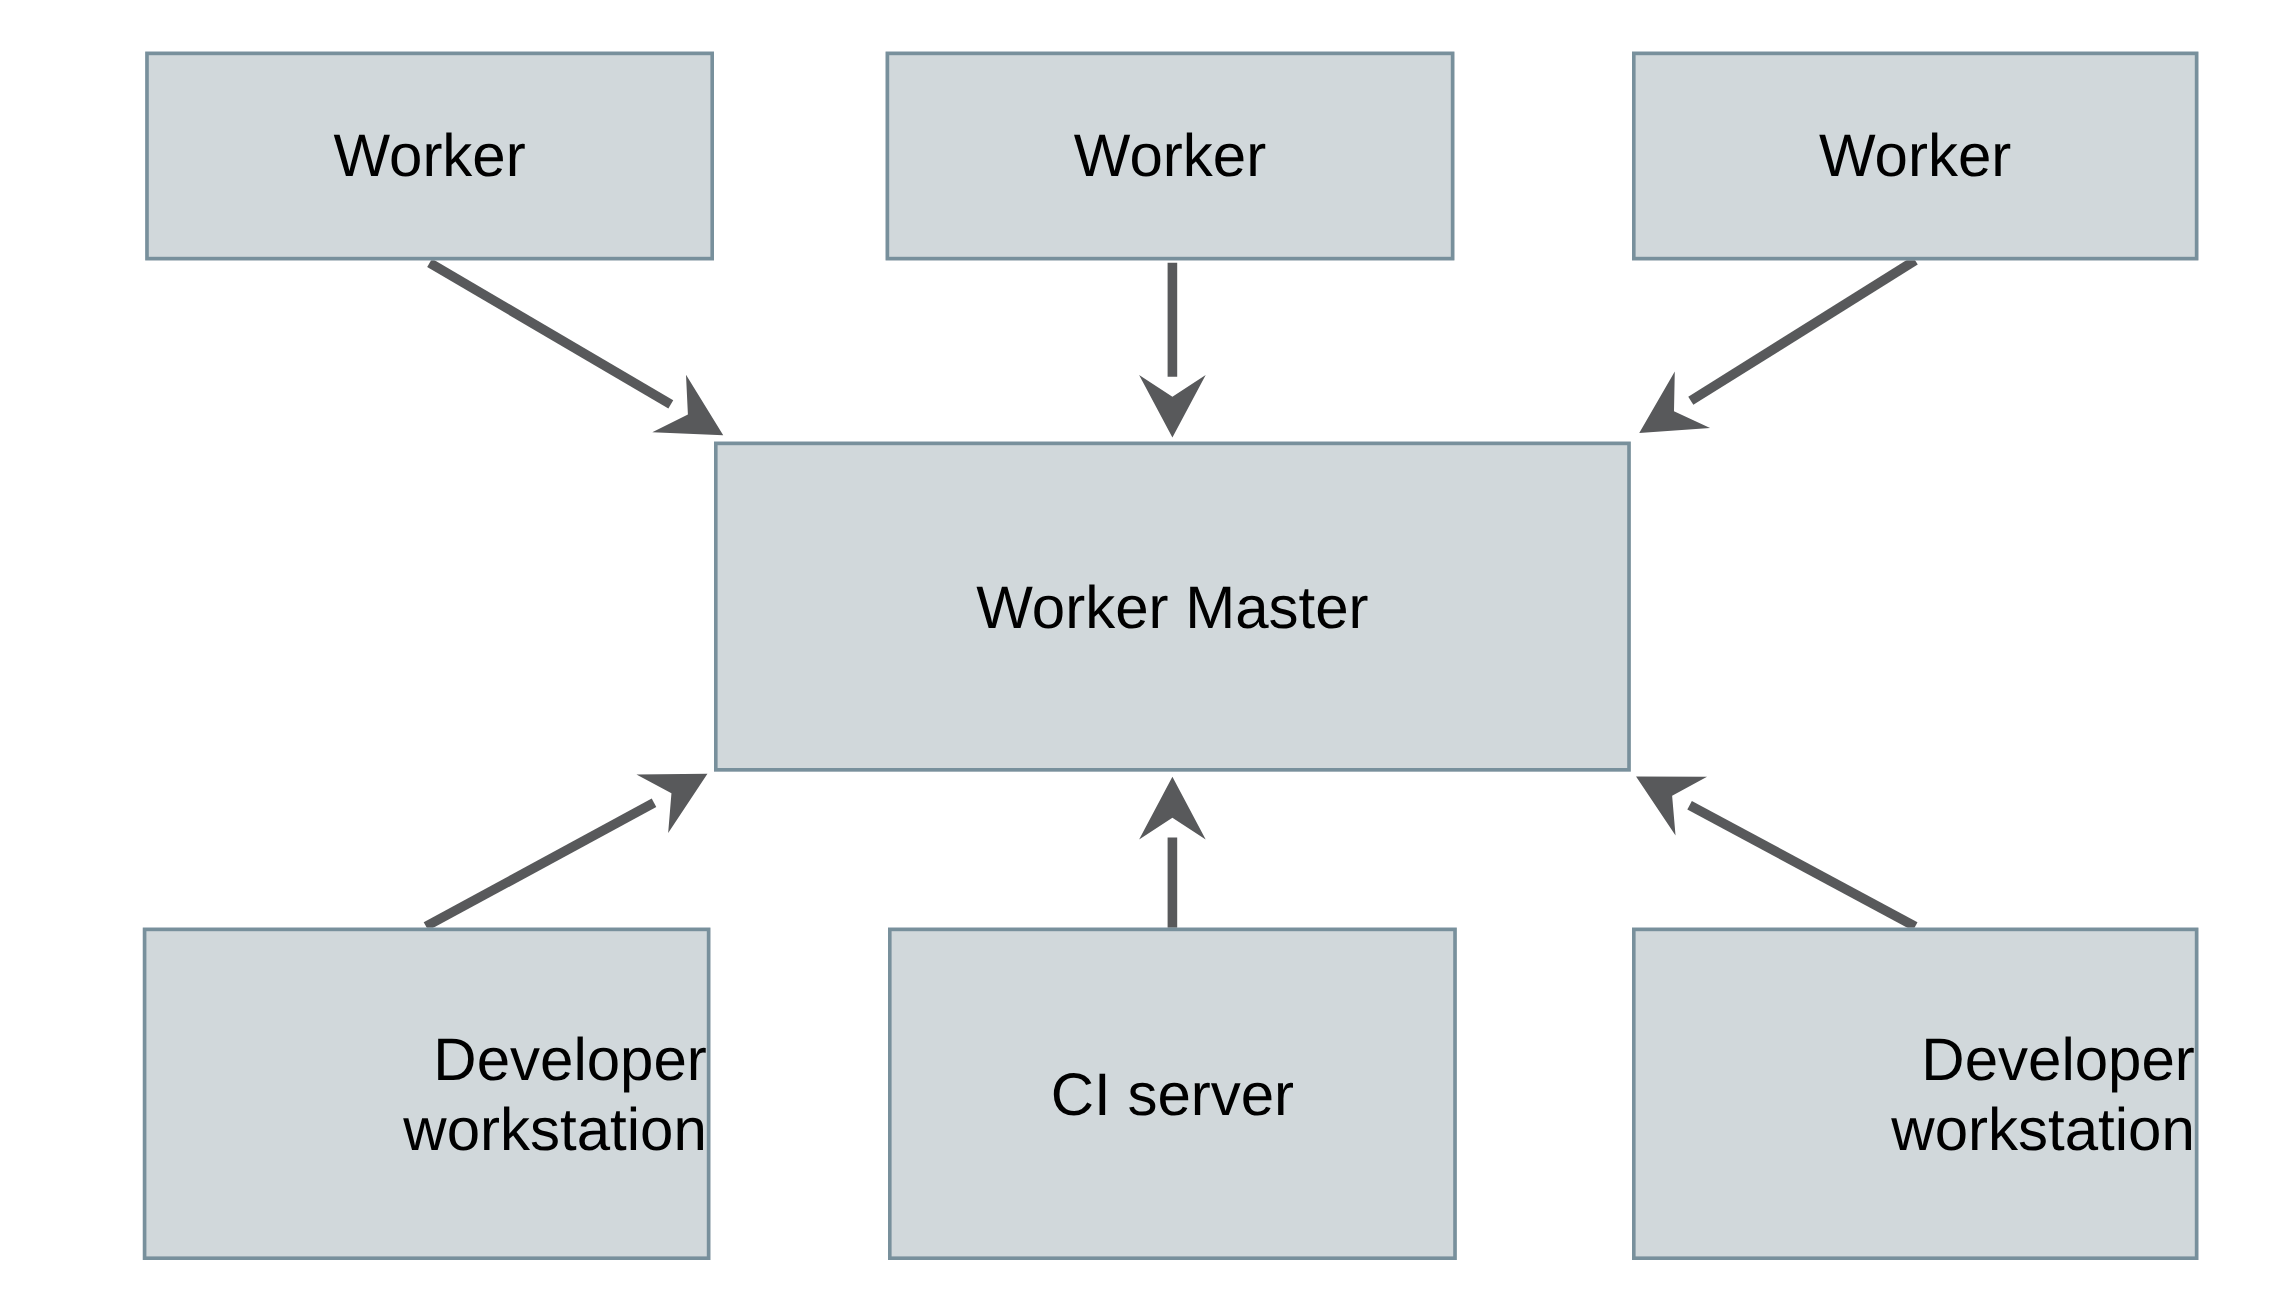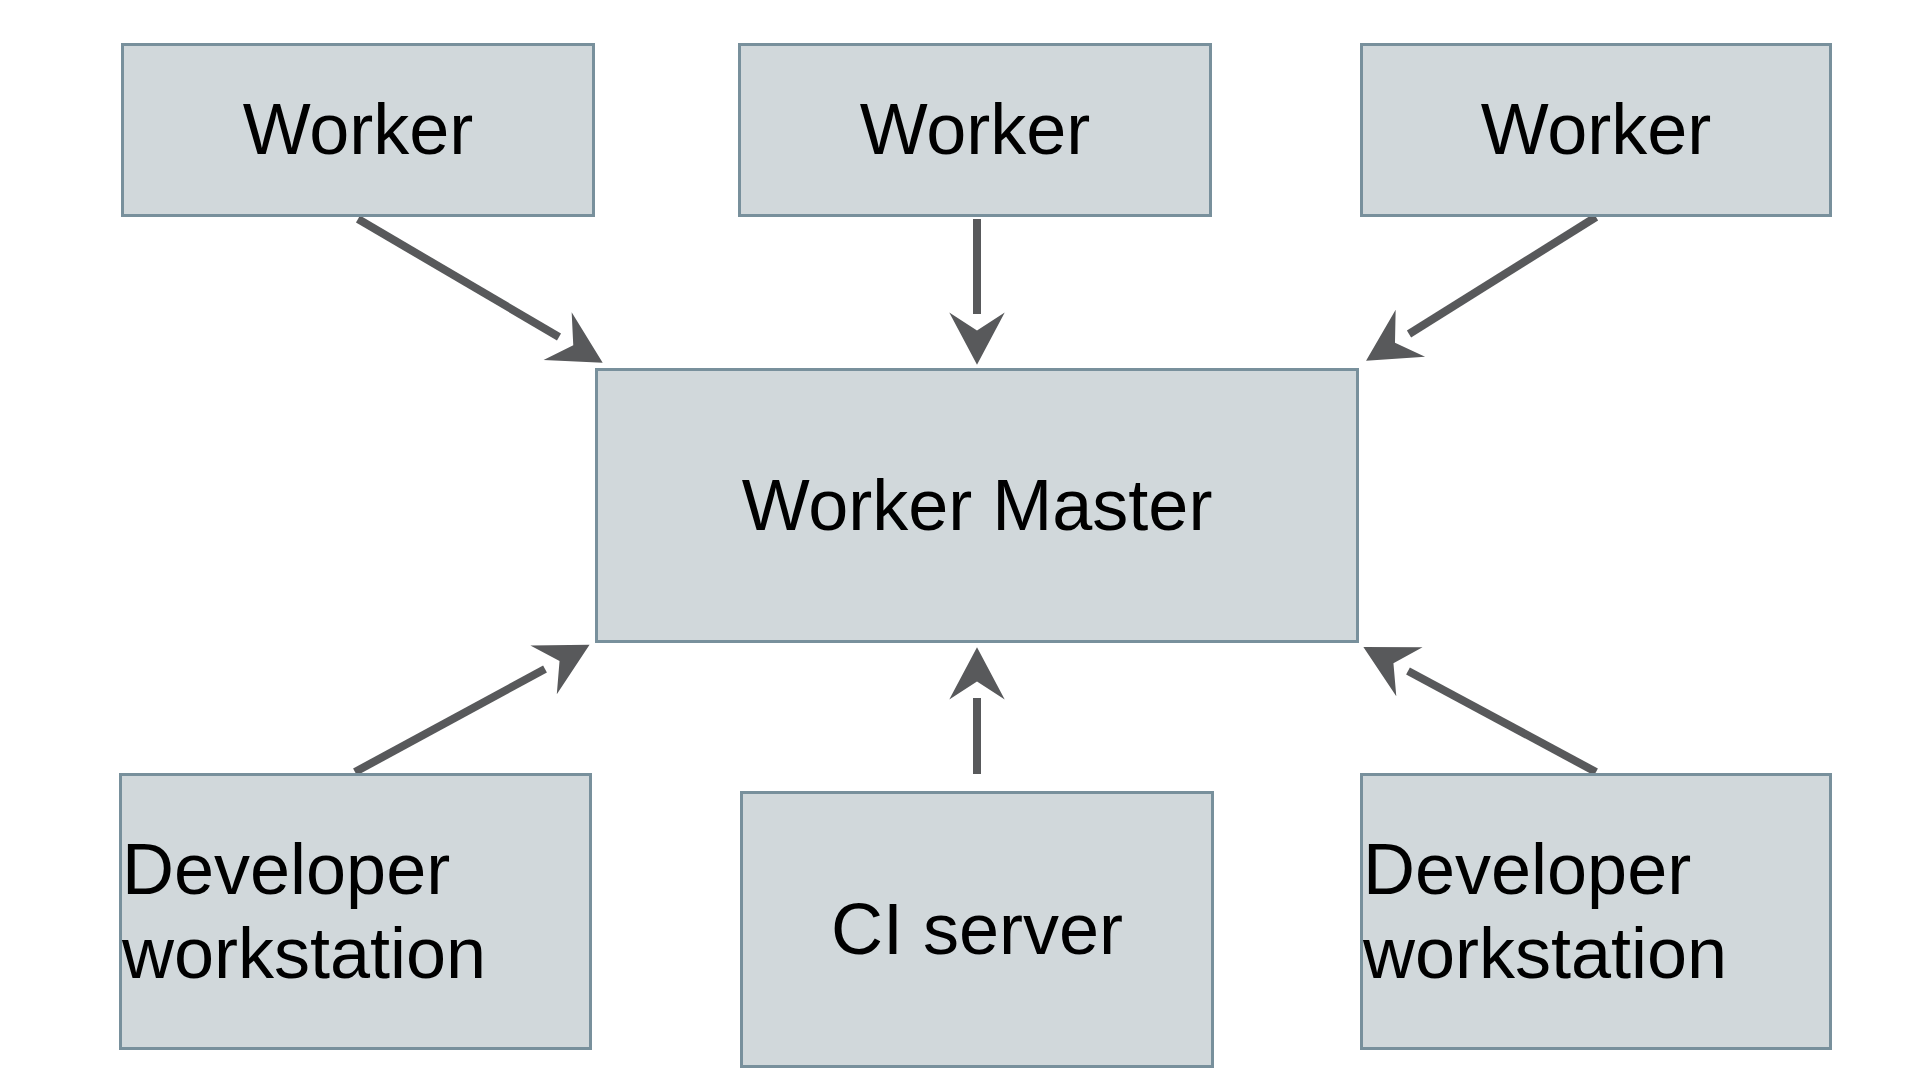--- a/index.html
+++ b/index.html
@@ -19,35 +19,35 @@
     overflow: hidden;
     font-family: "Liberation Sans", sans-serif;
   }
   .node {
     position: absolute;
     background: var(--node-fill);
     border: 3px solid var(--node-border);
     display: flex;
     align-items: center;
     justify-content: center;
-    text-align: left;
+    text-align: right;
     color: var(--text);
-    font-size: 72px;
+    font-size: 50px;
     line-height: 1.16;
     letter-spacing: 0;
   }
   
   .node-worker-1 { left: 121px;  top: 43px;  width: 474px; height: 174px; }
   .node-worker-2 { left: 738px;  top: 43px;  width: 474px; height: 174px; }
   .node-worker-3 { left: 1360px; top: 43px;  width: 472px; height: 174px; }
   
   .node-build-master { left: 595px; top: 368px; width: 764px; height: 275px; }
   
   .node-dev-1     { left: 119px;  top: 773px; width: 473px; height: 277px; }
-  .node-ci-server { left: 740px;  top: 773px; width: 474px; height: 277px; margin-top: 18px; }
+  .node-ci-server { left: 740px;  top: 773px; width: 474px; height: 277px; }
   .node-dev-2     { left: 1360px; top: 773px; width: 472px; height: 277px; }
 
   .edges-layer {
     position: absolute;
     left: 0; top: 0;
     width: 1910px;
     height: 1090px;
     pointer-events: none;
   }
   .edge-line { stroke: var(--arrow); stroke-width: 8; fill: none; }

